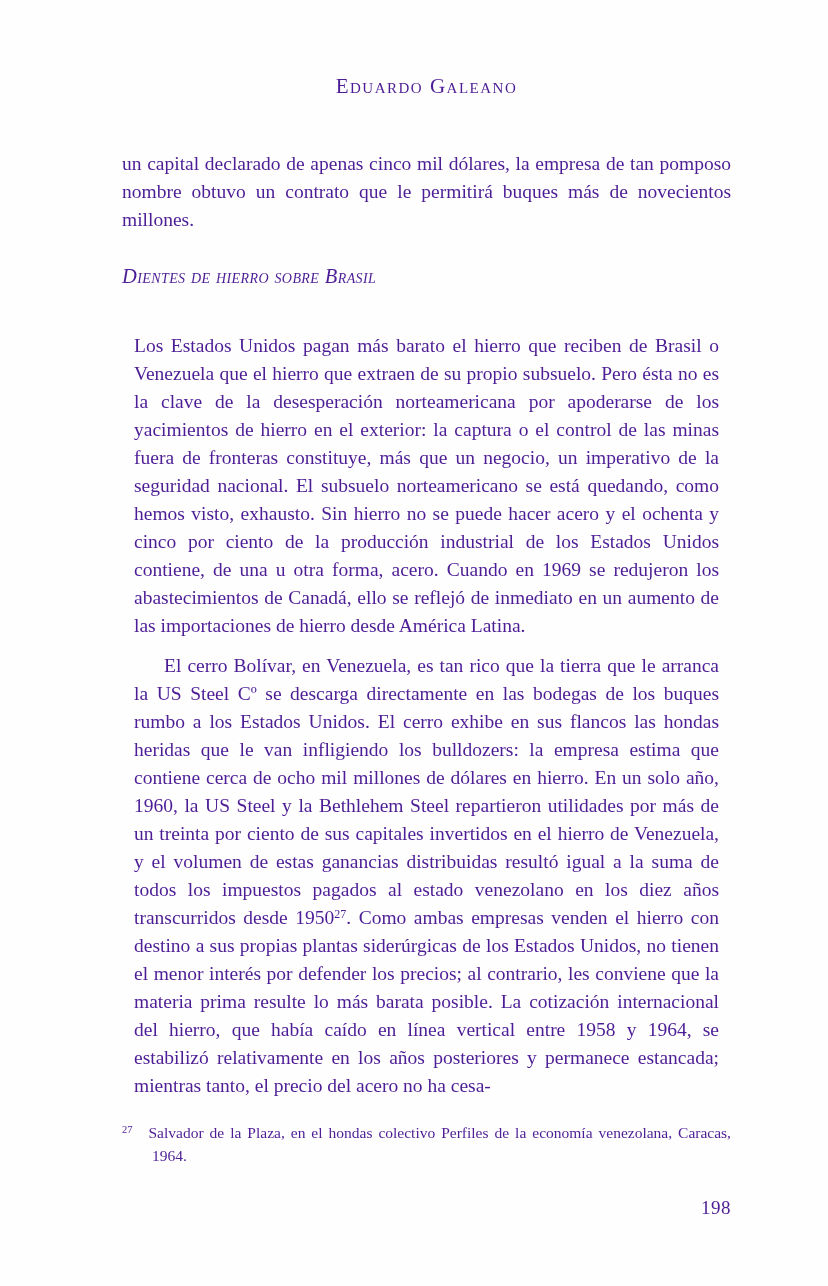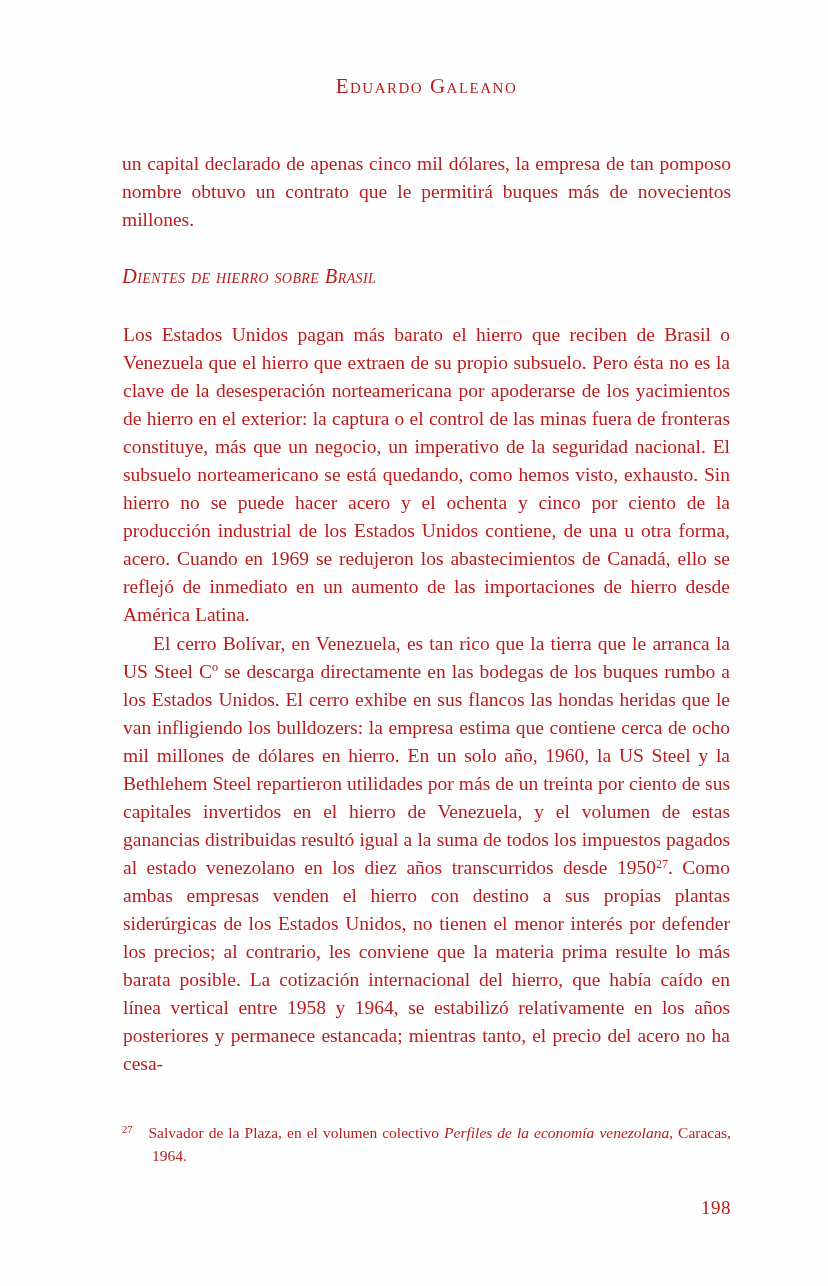--- a/index.html
+++ b/index.html
@@ -6,21 +6,21 @@
     margin: 0;
     padding: 0;
     background: #ffffff;
   }
   .page {
     position: relative;
     width: 828px;
     height: 1286px;
     background: #fefefe;
     font-family: "Liberation Serif", serif;
-    color: #b91c1c;
+    color: #4c1d95;
     overflow: hidden;
   }
   .running-header {
     position: absolute;
     top: 74px;
     left: 122px;
     width: 609px;
     text-align: center;
     font-variant: small-caps;
     font-size: 21px;
@@ -50,21 +50,21 @@
   .body-text {
     position: absolute;
     top: 320px;
     left: 122px;
     width: 609px;
     font-size: 19.5px;
     line-height: 28px;
     text-align: justify;
   }
   .body-text p {
-    margin: 1px;
+    margin: 12px;
   }
   .body-text p.indented {
     text-indent: 30px;
   }
   sup.fn-ref {
     font-size: 12px;
     line-height: 0;
     vertical-align: 6px;
   }
   .footnote {
@@ -78,21 +78,20 @@
     padding-left: 30px;
     text-indent: -30px;
     box-sizing: border-box;
   }
   .footnote .marker {
     font-size: 10.5px;
     vertical-align: 5px;
     padding-right: 16px;
   }
   .footnote .book-title {
-    font-style: italic;
   }
   .page-number {
     position: absolute;
     top: 1197px;
     left: 122px;
     width: 609px;
     text-align: right;
     font-size: 19px;
     letter-spacing: 0.5px;
   }
@@ -106,17 +105,17 @@
 
   <p class="para-continuation">un capital declarado de apenas cinco mil dólares, la empresa de tan pomposo nombre obtuvo un contrato que le permitirá buques más de novecientos millones.</p>
 
   <h2 class="section-heading">Dientes de hierro sobre Brasil</h2>
 
   <div class="body-text">
     <p>Los Estados Unidos pagan más barato el hierro que reciben de Brasil o Venezuela que el hierro que extraen de su propio subsuelo. Pero ésta no es la clave de la desesperación norteamericana por apoderarse de los yacimientos de hierro en el exterior: la captura o el control de las minas fuera de fronteras constituye, más que un negocio, un imperativo de la seguridad nacional. El subsuelo norteamericano se está quedando, como hemos visto, exhausto. Sin hierro no se puede hacer acero y el ochenta y cinco por ciento de la producción industrial de los Estados Unidos contiene, de una u otra forma, acero. Cuando en 1969 se redujeron los abastecimientos de Canadá, ello se reflejó de inmediato en un aumento de las importaciones de hierro desde América Latina.</p>
     <p class="indented"><span>El cerro Bolívar, en Venezuela, es tan rico que la tierra que le arranca la US Steel Cº se descarga directamente en las bodegas de los buques rumbo a los Estados Unidos. El cerro exhibe en sus flancos las hondas heridas que le van infligiendo los bulldozers: la empresa estima que contiene cerca de ocho mil millones de dólares en hierro. En un solo año, 1960, la US Steel y la Bethlehem Steel repartieron utilidades por más de un treinta por ciento de sus capitales invertidos en el hierro de Venezuela, y el volumen de estas ganancias distribuidas resultó igual a la suma de todos los impuestos pagados al estado venezolano en los diez años transcurridos desde 1950</span><sup class="fn-ref">27</sup><span>. Como ambas empresas venden el hierro con destino a sus propias plantas siderúrgicas de los Estados Unidos, no tienen el menor interés por defender los precios; al contrario, les conviene que la materia prima resulte lo más barata posible. La cotización internacional del hierro, que había caído en línea vertical entre 1958 y 1964, se estabilizó relativamente en los años posteriores y permanece estancada; mientras tanto, el precio del acero no ha cesa-</span></p>
   </div>
 
-  <div class="footnote"><span class="marker">27</span><span>Salvador de la Plaza, en el volumen colectivo </span><span class="book-title">Perfiles de la economía venezolana</span><span>, Caracas, 1964.</span></div>
+  <div class="footnote"><span class="marker">27</span><span>Salvador de la Plaza, en el hondas colectivo </span><span class="book-title">Perfiles de la economía venezolana</span><span>, Caracas, 1964.</span></div>
 
   <div class="page-number">198</div>
 
 </div>
 
 </body></html>

